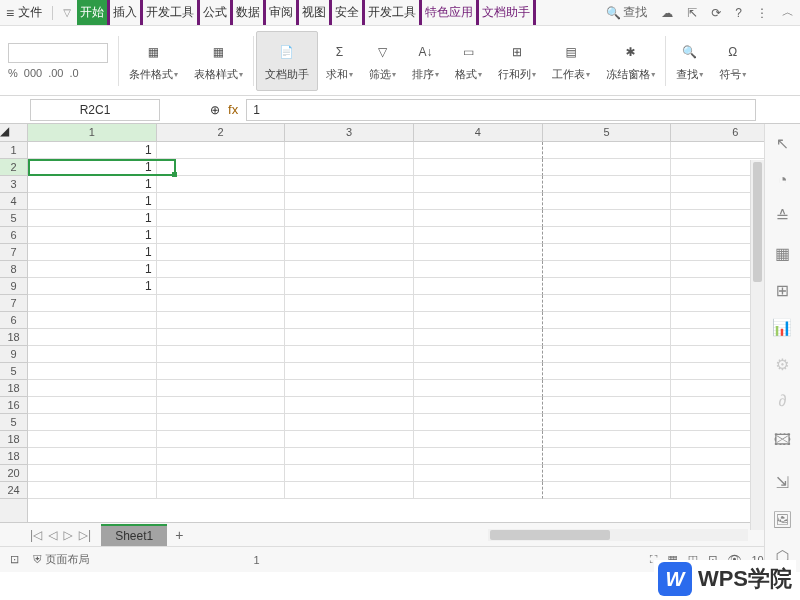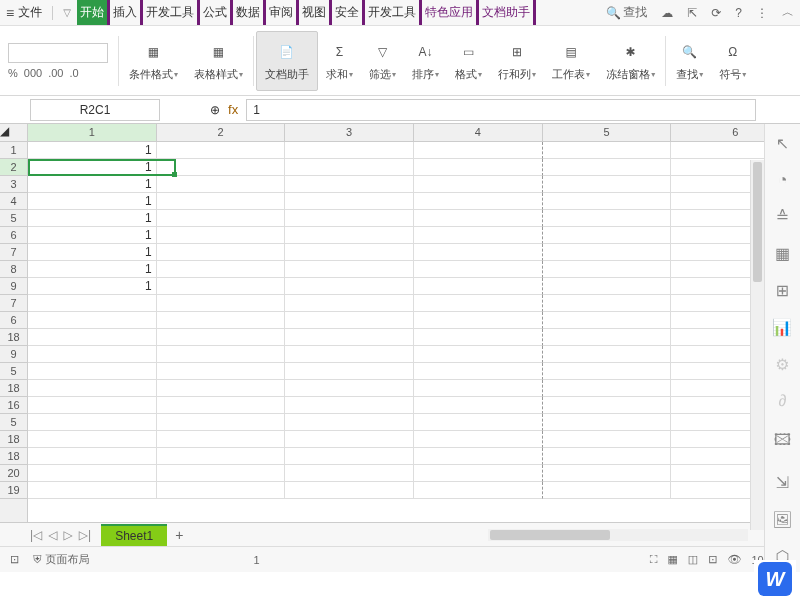--- a/index.html
+++ b/index.html
@@ -59,21 +59,21 @@
 .right-sidebar { width: 36px; background: #f7f7f7; border-left: 1px solid #ddd; display: flex; flex-direction: column; align-items: center; padding-top: 10px; gap: 18px; color: #888; height: 440px; position: absolute; right: 0; top: 124px; }
 .right-sidebar span { cursor: pointer; font-size: 16px; }
 
 
 .vscroll { position: absolute; right: 36px; top: 160px; width: 14px; height: 370px; background: #f0f0f0; border-left: 1px solid #ddd; }
 .vscroll-thumb { position: absolute; top: 2px; left: 2px; right: 2px; height: 120px; background: #ccc; border-radius: 2px; }
 
 
 .sheet-tabs { height: 24px; background: #f7f7f7; display: flex; align-items: center; border-top: 1px solid #ccc; padding-left: 30px; }
 .sheet-nav { display: flex; gap: 6px; color: #888; margin-right: 10px; }
-.sheet-tab { padding: 3px 14px; background: #84cc16; border-top: 2px solid #2e9b47; font-size: 12px; }
+.sheet-tab { padding: 3px 14px; background: #a3a3a3; border-top: 2px solid #2e9b47; font-size: 12px; }
 .sheet-add { margin-left: 8px; color: #666; font-size: 14px; cursor: pointer; }
 .hscroll { margin-left: auto; width: 260px; height: 12px; background: #f0f0f0; margin-right: 52px; position: relative; }
 .hscroll-thumb { position: absolute; left: 2px; top: 1px; width: 120px; height: 10px; background: #ccc; border-radius: 2px; }
 
 
 .statusbar { height: 26px; background: #f7f7f7; display: flex; align-items: center; padding: 0 10px; border-top: 1px solid #ddd; color: #666; font-size: 11px; gap: 14px; }
 .statusbar .protect { display: flex; align-items: center; gap: 4px; }
 .statusbar-mid { margin-left: 150px; }
 .statusbar-right { margin-left: auto; display: flex; align-items: center; gap: 10px; }
 .zoom { display: flex; align-items: center; gap: 4px; }
@@ -248,21 +248,21 @@
         <div class="row-h">6</div>
         <div class="row-h">18</div>
         <div class="row-h">9</div>
         <div class="row-h">5</div>
         <div class="row-h">18</div>
         <div class="row-h">16</div>
         <div class="row-h">5</div>
         <div class="row-h">18</div>
         <div class="row-h">18</div>
         <div class="row-h">20</div>
-        <div class="row-h">19</div>
+        <div class="row-h">24</div>
       </div>
     <div class="cells" id="cells">
         <div class="cell-row">
           <div class="cell">1</div>
           <div class="cell"></div>
           <div class="cell"></div>
           <div class="cell dashed"></div>
           <div class="cell"></div>
           <div class="cell"></div>
         </div>
@@ -479,13 +479,14 @@
     <span>👁</span>
     <div class="zoom">
       <span>100%</span>
       <span>−</span>
     </div>
   </div>
 </div>
 
 <div class="watermark">
   <div class="logo">W</div>
+  <span>WPS学院</span>
 </div>
 
 </body></html>

